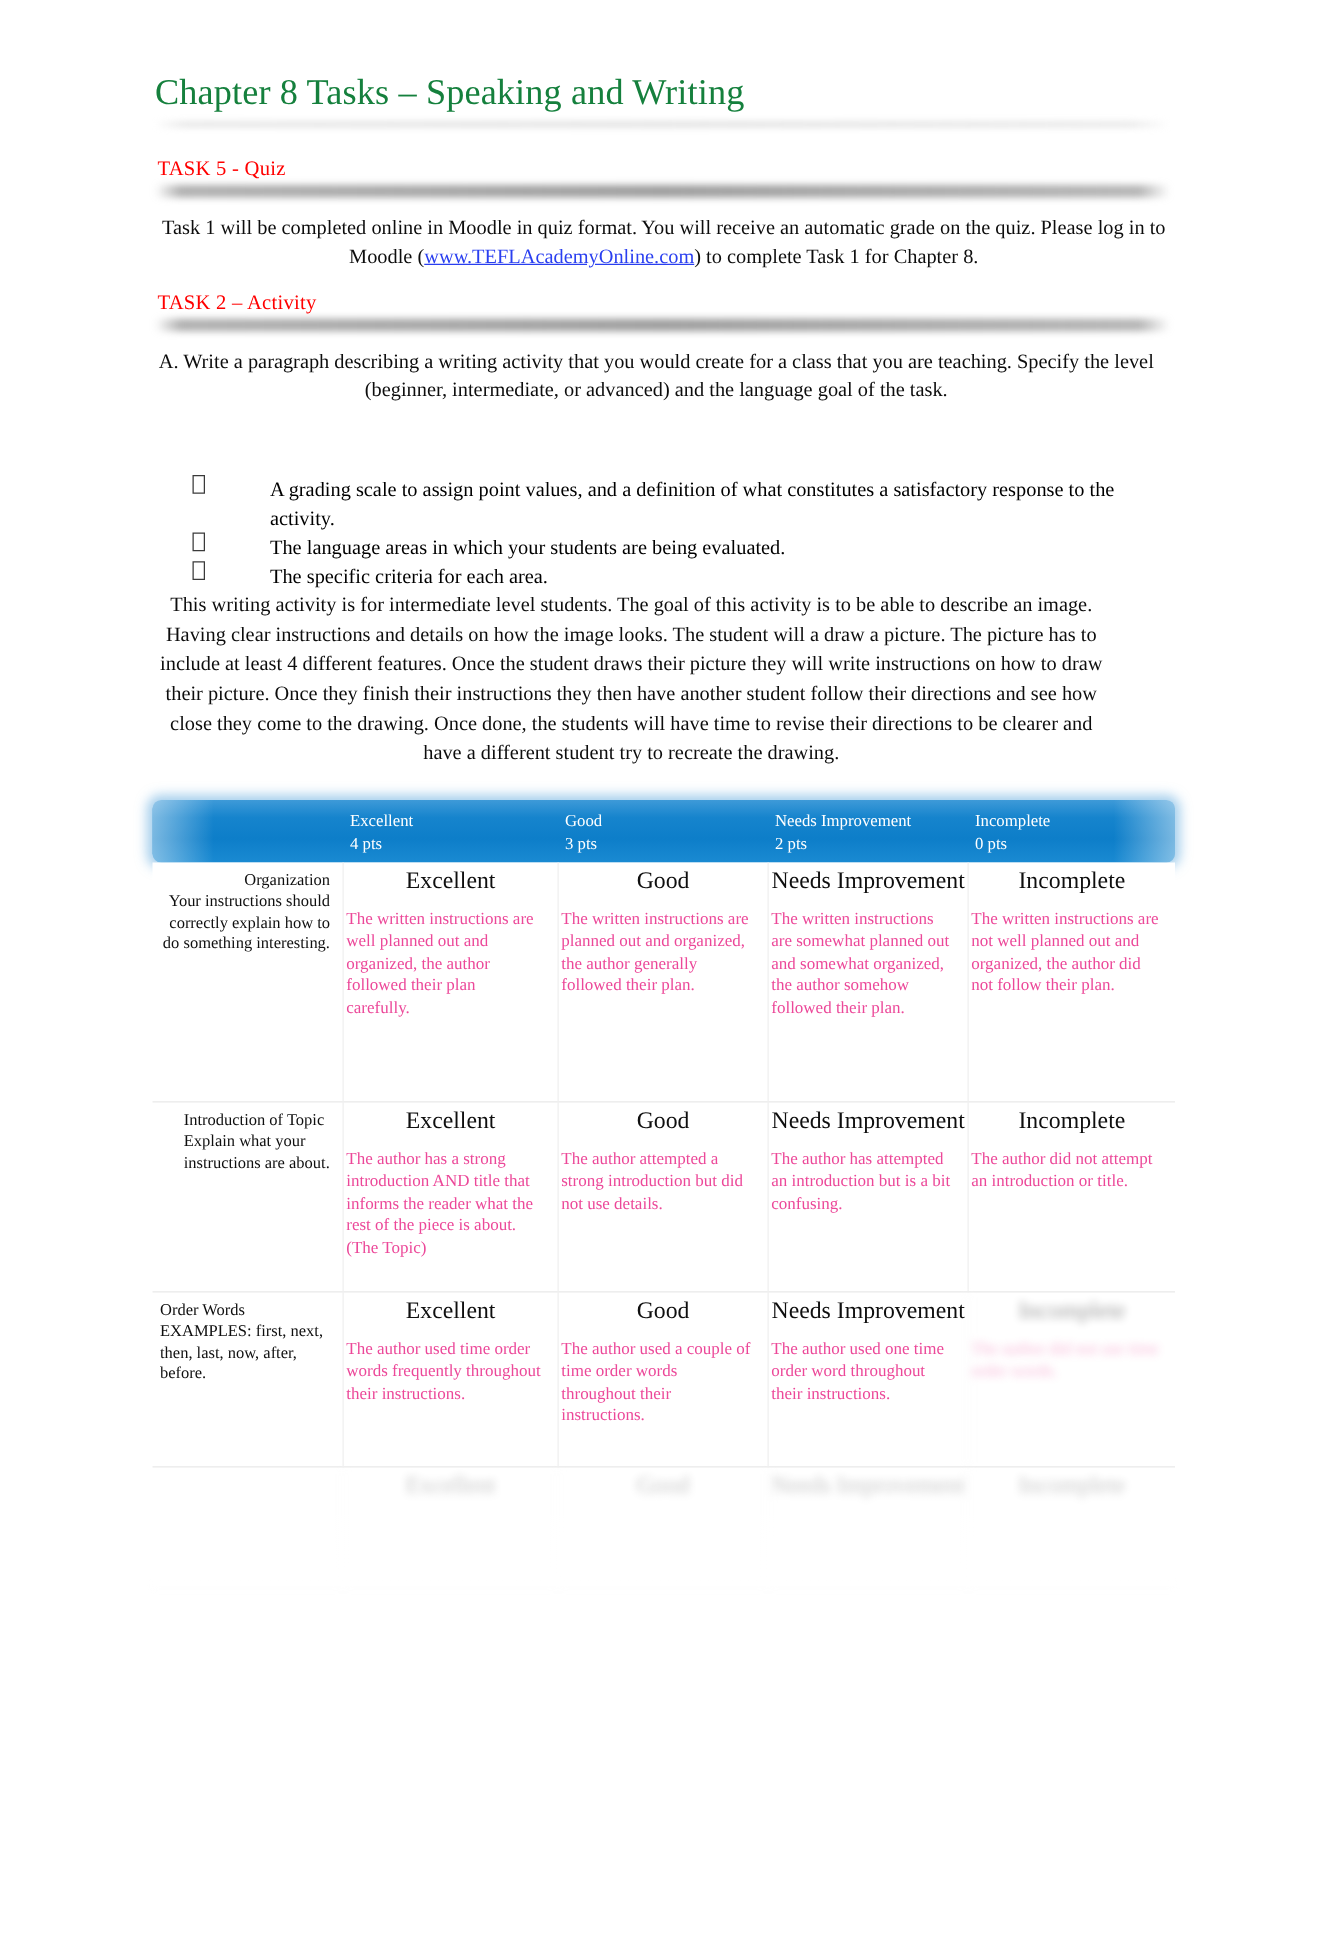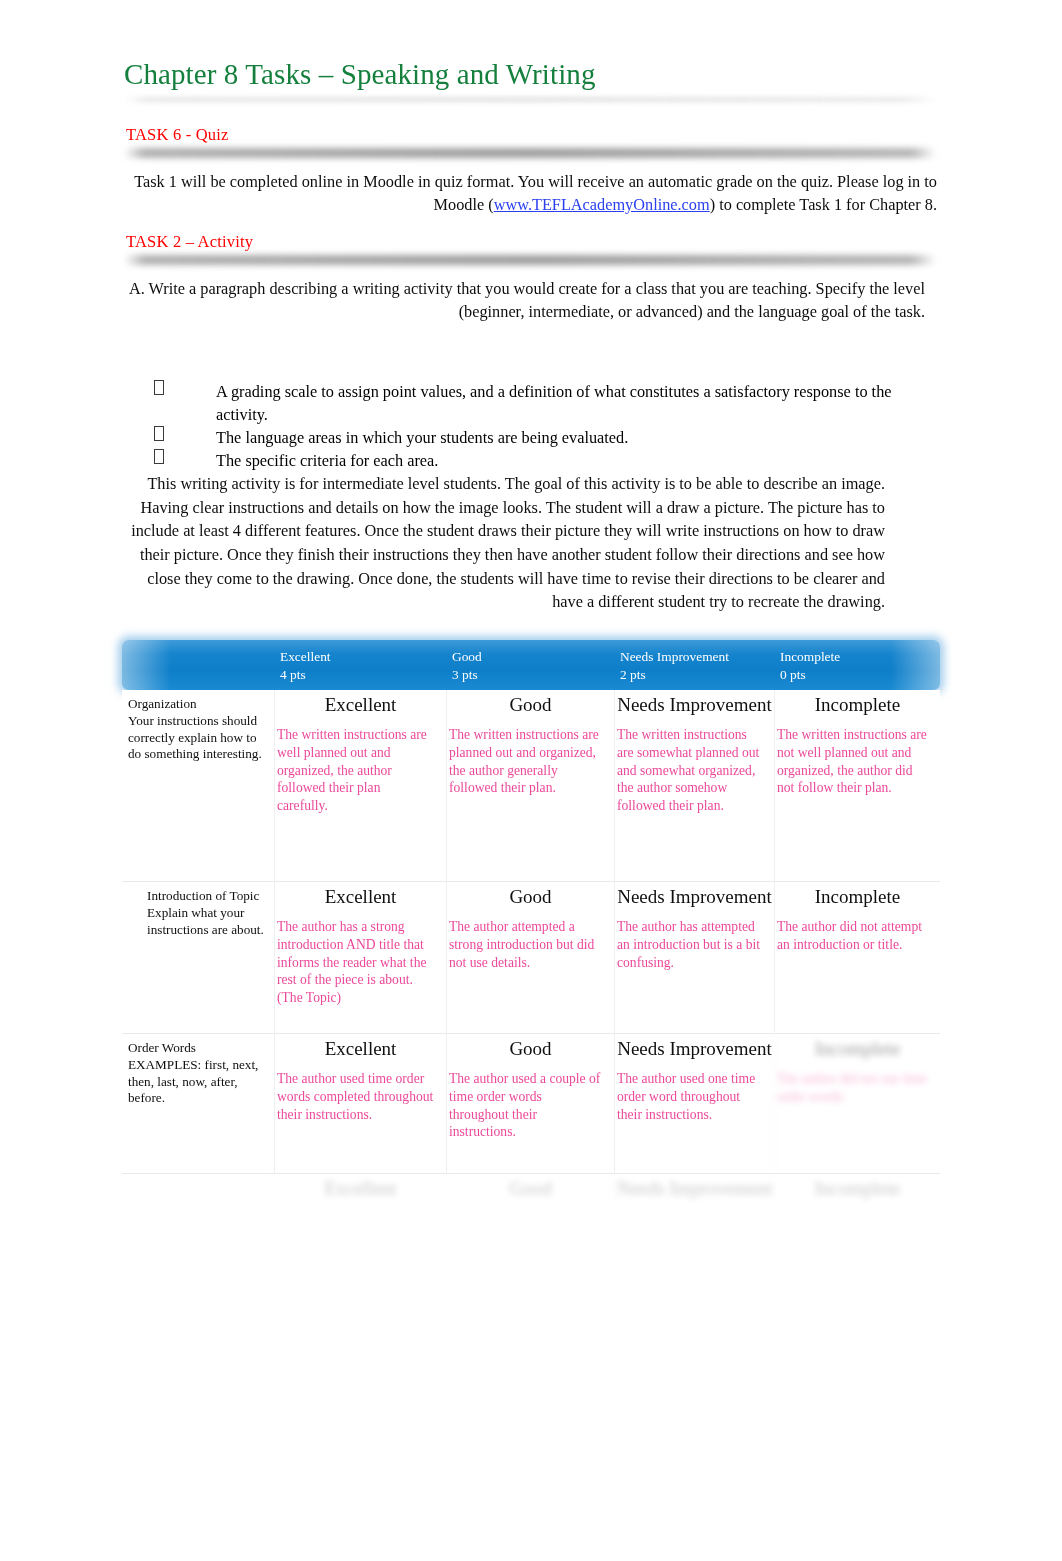--- a/index.html
+++ b/index.html
@@ -76,21 +76,21 @@
   #task1-rule { top: 148px; }
   #task2-head { left: 126px; top: 232px; }
   #task2-rule { top: 255px; }
 
   
   .body-par {
     position: absolute;
     font-size: 16.3px;
     line-height: 1.42;
     color: #0d0d0d;
-    text-align: right;
+    text-align: center;
   }
   #par-task1 { left: 125px; top: 170px; width: 812px; }
   #par-a     { left: 125px; top: 277px; width: 800px; }
   #par-b     { left: 125px; top: 340px; width: 800px; }
   #par-essay { left: 125px; top: 472px; width: 760px; line-height: 1.45; }
 
   a.link {
     color: #2a3ff0;
     text-decoration: underline;
   }
@@ -232,21 +232,21 @@
   }
 </style>
 </head>
 <body>
 
 <div class="page">
 
   <h1 class="doc-title">Chapter 8 Tasks – Speaking and Writing</h1>
   <div class="title-rule"></div>
 
-  <div class="section-head" id="task1-head">TASK 6 - Quiz</div>
+  <div class="section-head" id="task1-head">TASK 5 - Quiz</div>
   <div class="section-rule" id="task1-rule"></div>
 
   <div class="body-par" id="par-task1"><span>Task 1 will be completed online in Moodle in quiz format.  You will receive an automatic grade on the quiz.   Please log in to Moodle (</span><a class="link" href="#">www.TEFLAcademyOnline.com</a><span>) to complete Task 1 for Chapter 8.</span></div>
 
   <div class="section-head" id="task2-head">TASK 2 – Activity</div>
   <div class="section-rule" id="task2-rule"></div>
 
   <div class="body-par" id="par-a">A. Write a paragraph describing a writing  activity that you would create for a class that you are teaching. Specify the level (beginner, intermediate, or advanced) and the language goal of the task.</div>
 
   <ul class="bullets">
@@ -283,21 +283,21 @@
       </div>
       <div class="hcell" style="left:658px;">
         <span>Incomplete</span>
         <span class="pts">0 pts</span>
       </div>
     </div>
 
     <div class="rubric-body">
 
       <div class="rrow" style="height:192px;">
-        <div class="cell c0" style="top:0;height:224px;">
+        <div class="cell c0" style="top:0;height:224px;text-align:right;">
           <div class="crit">
             <div>Organization</div>
             <div>Your instructions should correctly explain how to do something interesting.</div>
           </div>
         </div>
         <div class="cell c1 sep" style="top:0;height:192px;">
           <div class="lvl">Excellent</div>
           <div class="desc">The written instructions are well planned out and organized, the author followed their plan carefully.</div>
         </div>
         <div class="cell c2 sep" style="top:0;height:192px;">
@@ -341,21 +341,21 @@
 
       <div class="rrow" style="height:140px;">
         <div class="cell c0" style="top:0;height:140px;">
           <div class="crit">
             <div>Order Words</div>
             <div>EXAMPLES: first, next, then, last, now, after, before.</div>
           </div>
         </div>
         <div class="cell c1 sep" style="top:0;height:140px;">
           <div class="lvl">Excellent</div>
-          <div class="desc">The author used time order words completed throughout their instructions.</div>
+          <div class="desc">The author used time order words frequently throughout their instructions.</div>
         </div>
         <div class="cell c2 sep" style="top:0;height:140px;">
           <div class="lvl">Good</div>
           <div class="desc">The author used a couple of time order words throughout their instructions.</div>
         </div>
         <div class="cell c3 sep" style="top:0;height:140px;">
           <div class="lvl">Needs Improvement</div>
           <div class="desc">The author used one time order word throughout their instructions.</div>
         </div>
         <div class="cell c4 sep faded" style="top:0;height:140px;">

